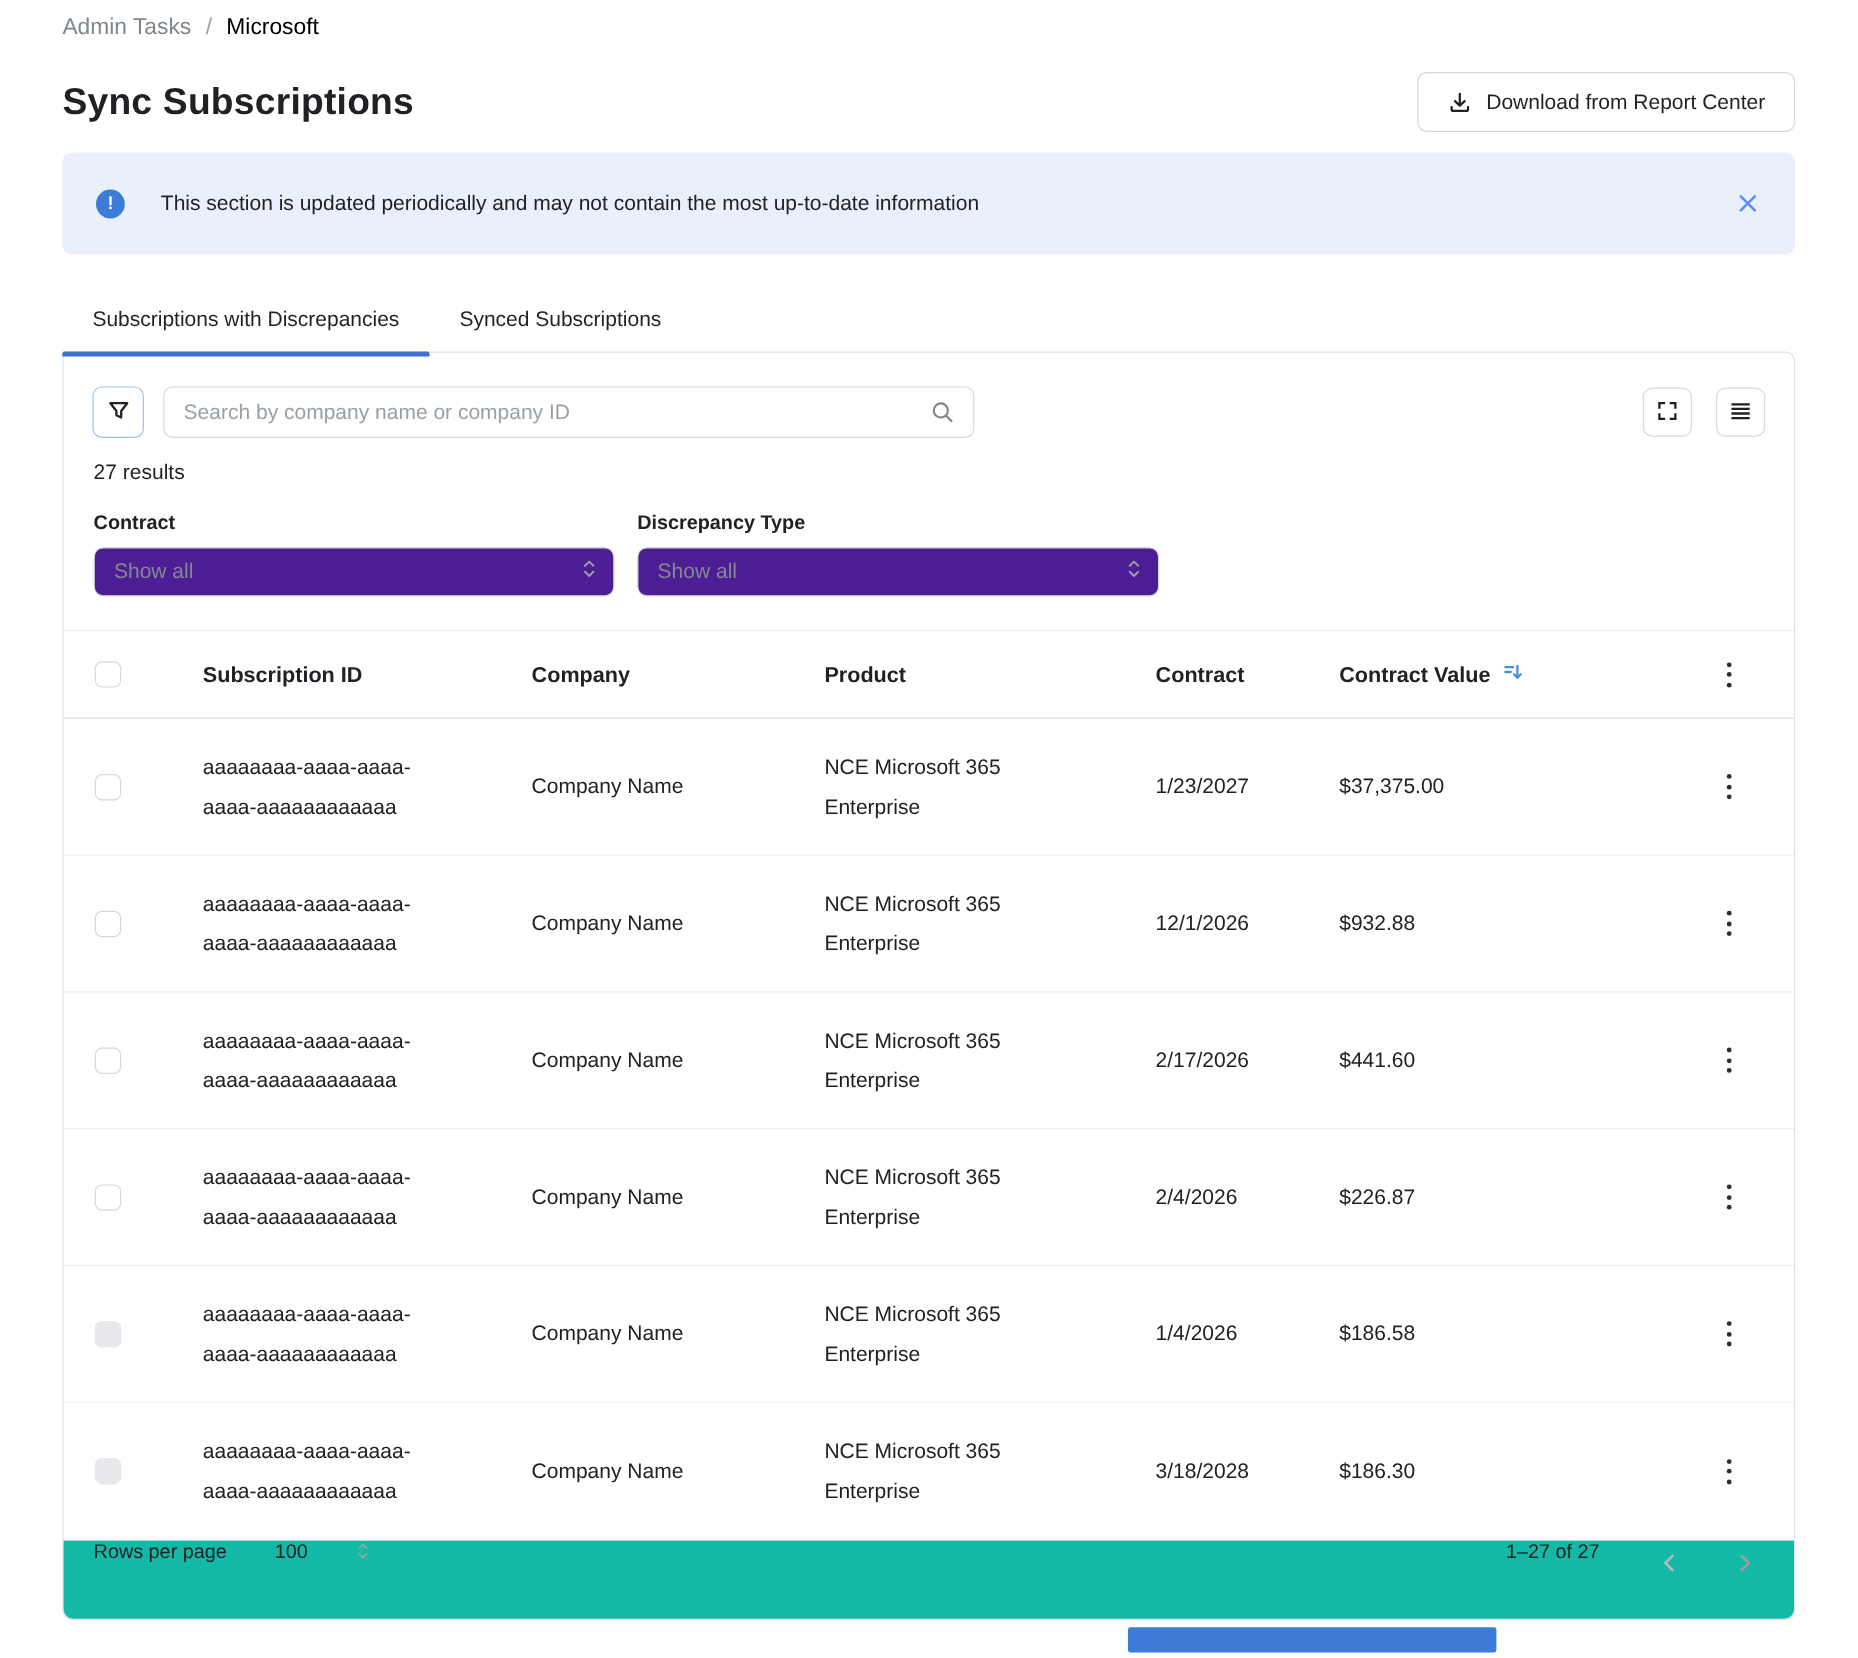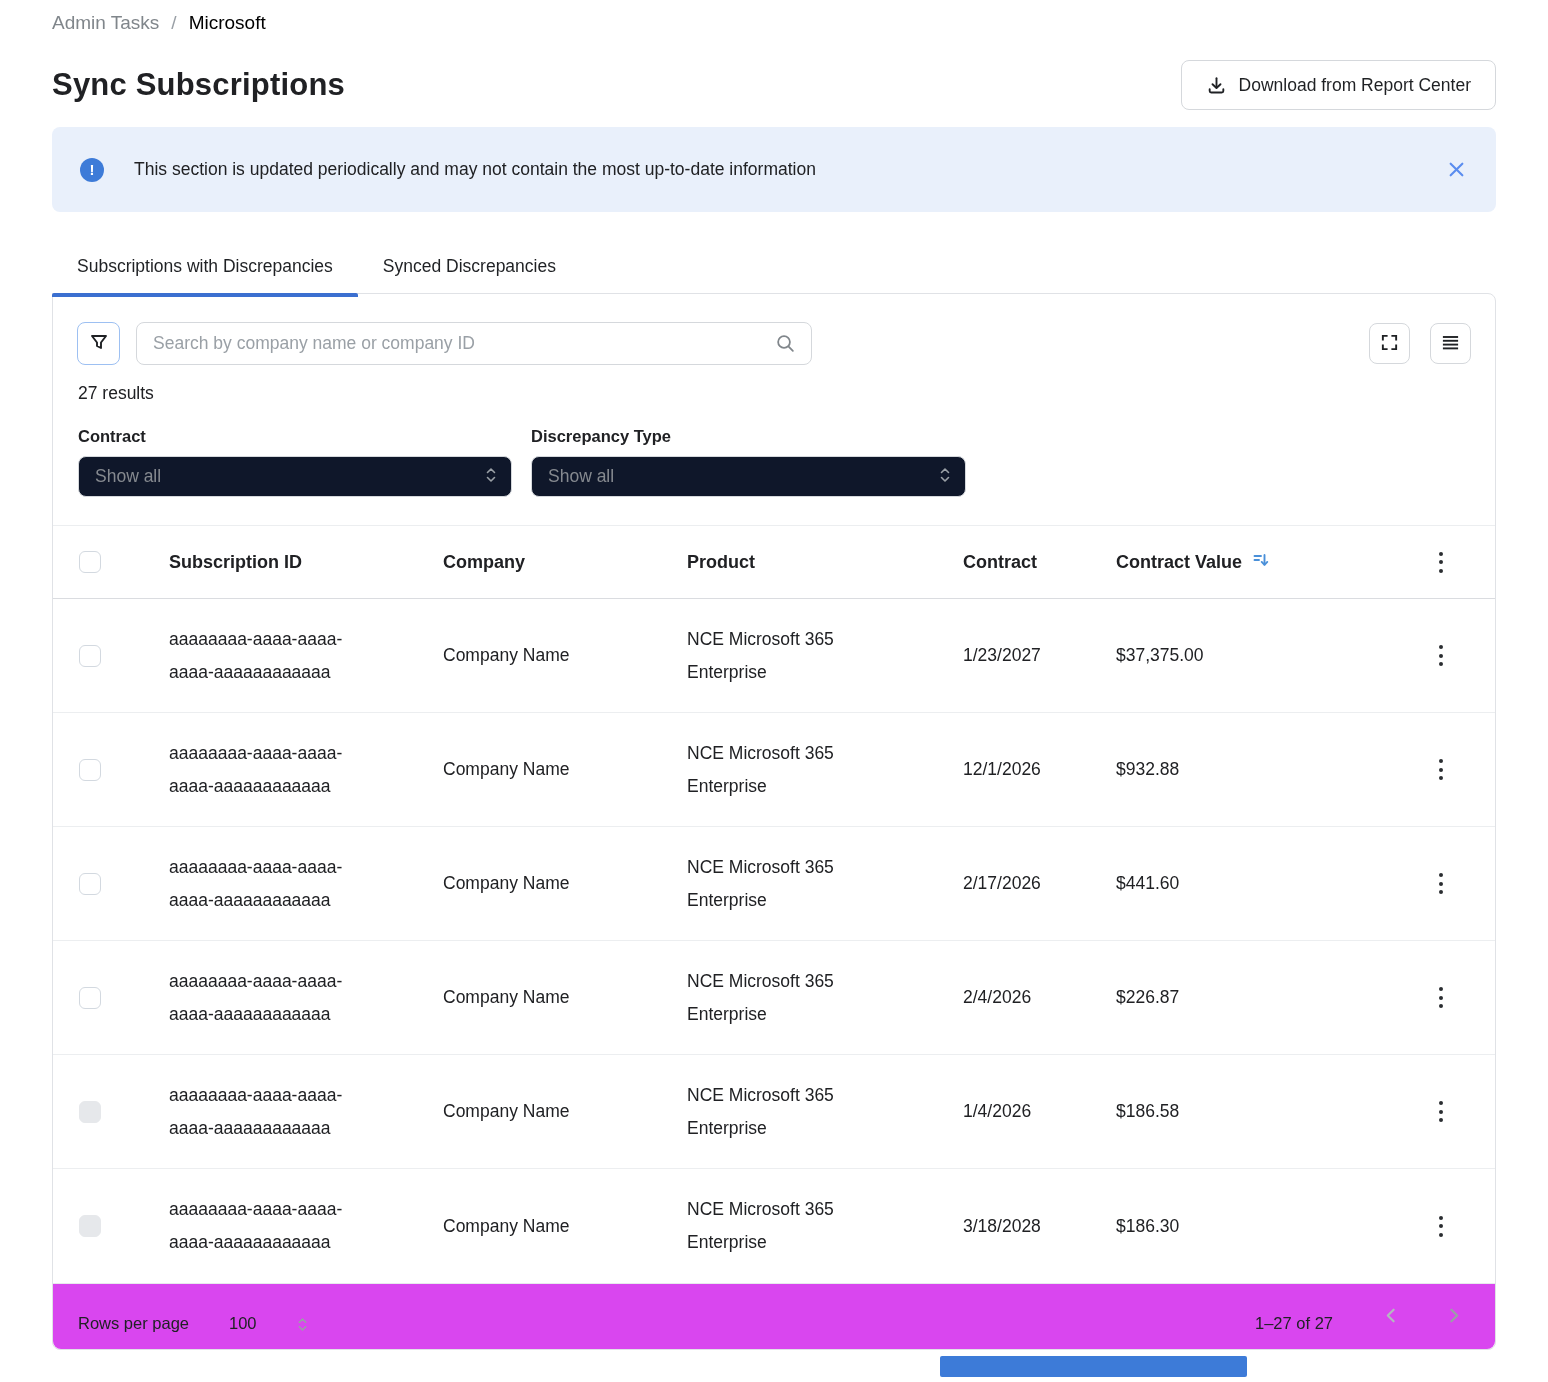--- a/index.html
+++ b/index.html
@@ -78,21 +78,21 @@
   .icon-btn + .icon-btn { margin-left: 20px; }
 
   .results-count { font-size: 17.5px; padding: 18px 24px 0 25px; }
 
   
   .filters-row { display: flex; gap: 19px; padding: 23px 24px 28px 25px; }
   .filter-field .filter-label { font-size: 16.5px; font-weight: 700; margin-bottom: 10px; }
   .select-box {
     height: 41px; border: 1px solid #d5d8dc; border-radius: 8px;
     display: flex; align-items: center; justify-content: space-between;
-    padding: 0 14px 0 16px; cursor: pointer; background: #0f172a;
+    padding: 0 14px 0 16px; cursor: pointer; background: #4c1d95;
   }
   .select-box .select-value { font-size: 17.5px; color: #85898f; }
   .filter-field:nth-child(1) .select-box { width: 434px; }
   .filter-field:nth-child(2) .select-box { width: 435px; }
 
   
   .table { border-top: 1px solid #eceef0; }
   .thead, .trow {
     display: grid;
     grid-template-columns: 116px 274px 244px 276px 153px 270px 1fr;
@@ -110,22 +110,22 @@
   }
   .checkbox.disabled { background: #e6e8eb; border-color: #e6e8eb; cursor: default; }
   .cell-subid { width: 200px; }
   .cell-product { width: 200px; }
   .cell-kebab { display: flex; justify-content: center; }
   .kebab { display: flex; flex-direction: column; gap: 4.5px; padding: 6px 8px; cursor: pointer; }
   .kebab i { width: 4px; height: 4px; border-radius: 50%; background: #2a2d31; display: block; }
 
   
   .table-footer {
-    height: 66px; background: #d946ef; border-radius: 0 0 8px 8px;
-    display: flex; align-items: flex-end; padding: 0 24px 16px 25px;
+    height: 66px; background: #14b8a6; border-radius: 0 0 8px 8px;
+    display: flex; align-items: flex-start; padding: 0 24px 16px 25px;
     border-top: 1px solid #e8eaed;
   }
   .rpp-label { font-size: 16.5px; }
   .rpp-value { font-size: 16.5px; margin-left: 40px; }
   .rpp-stepper { margin-left: 40px; display: flex; align-items: center; cursor: pointer; }
   .footer-spacer { flex: 1 1 auto; }
   .range-text { font-size: 16.5px; margin-right: 40px; }
   .pager-btn { width: 36px; height: 36px; display: flex; align-items: center; justify-content: center; cursor: pointer; }
   .pager-btn + .pager-btn { margin-left: 26px; }
 
@@ -166,21 +166,21 @@
     <span class="banner-close">
       <svg width="17" height="17" viewBox="0 0 16 16" stroke="#5b8def" stroke-width="2" stroke-linecap="round">
         <path d="M2.5 2.5 L13.5 13.5"></path>
           <path d="M13.5 2.5 L2.5 13.5"></path>
       </svg>
     </span>
   </div>
 
   <div class="tabs">
     <div class="tab active">Subscriptions with Discrepancies</div>
-    <div class="tab">Synced Discrepancies</div>
+    <div class="tab">Synced Subscriptions</div>
   </div>
 
   <div class="panel">
 
     <div class="panel-toolbar">
       <button class="filter-btn">
         <span>
           <svg width="20" height="20" viewBox="0 0 20 20" fill="none" stroke="#1f2124" stroke-width="1.9" stroke-linejoin="round">
             <path d="M3 4 H17 L12 10.5 V16 L8 14 V10.5 Z"></path>
           </svg>

